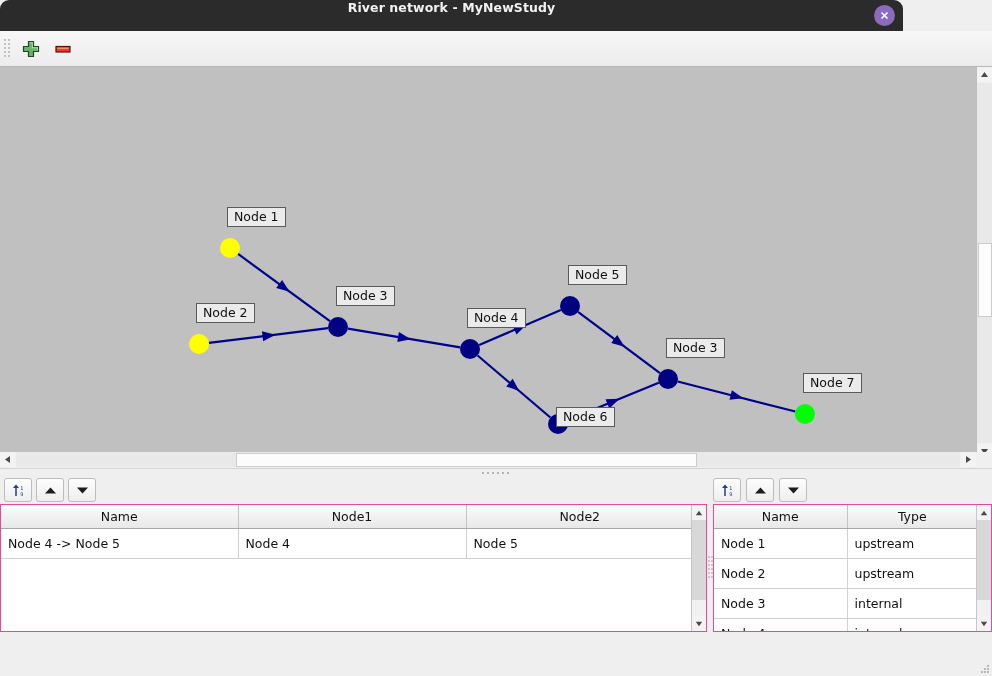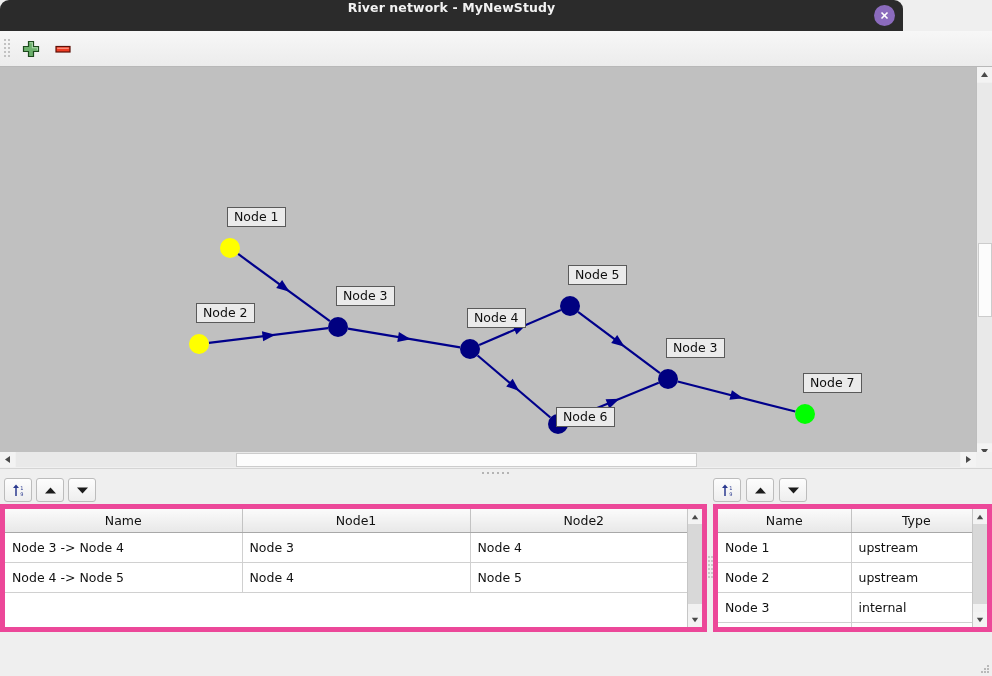--- a/index.html
+++ b/index.html
@@ -221,21 +221,21 @@
     box-sizing: border-box;
     display: flex;
     align-items: center;
     justify-content: center;
   }
 
   
   .tblwrap {
     position: absolute;
     background: #ffffff;
-    border: 5px solid #ec4899;
+    border: 1px solid #ec4899;
     box-sizing: border-box;
     overflow: hidden;
   }
   table.grid {
     border-collapse: collapse;
     table-layout: fixed;
     width: 100%;
     font-size: 12.5px;
   }
   table.grid th {
@@ -471,25 +471,20 @@
         </colgroup>
         <thead>
             <tr id="branch-head">
               <th>Name</th>
               <th>Node1</th>
               <th>Node2</th>
             </tr>
           </thead>
         <tbody id="branch-body">
             <tr>
-              <td>Node 3 -&gt; Node 4</td>
-              <td>Node 3</td>
-              <td>Node 4</td>
-            </tr>
-            <tr>
               <td>Node 4 -&gt; Node 5</td>
               <td>Node 4</td>
               <td>Node 5</td>
             </tr>
           </tbody>
       </table>
       <div class="tbl-vscroll">
         <div class="t-arrow" style="top:0;">
           <svg width="8" height="6" viewBox="0 0 8 6">
             <path d="M4 0.8 L7.2 5.2 L0.8 5.2 z" fill="#4a4a4a"></path>

